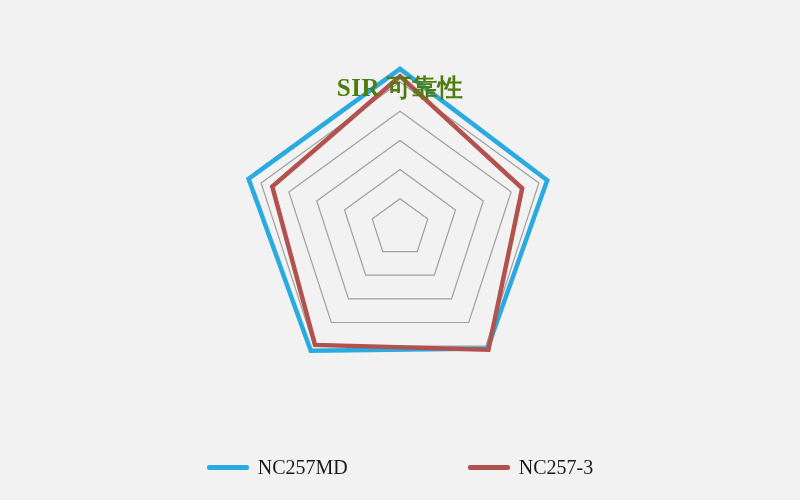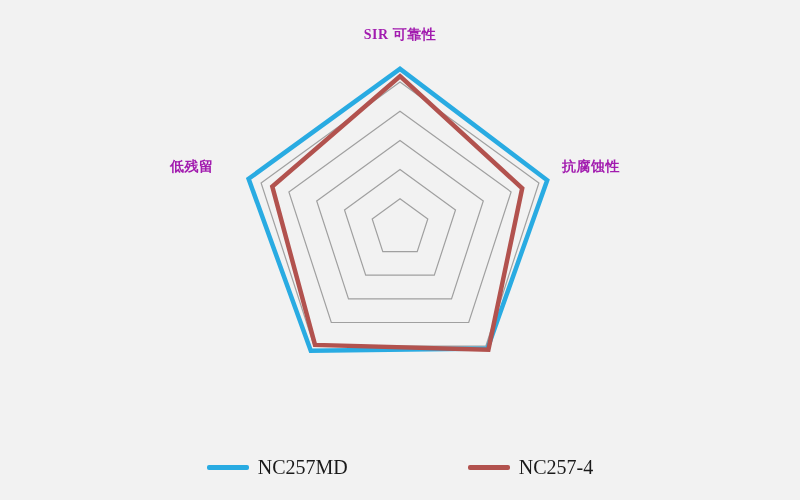--- a/index.html
+++ b/index.html
@@ -18,24 +18,25 @@
     overflow: hidden;
   }
   #radar-svg {
     position: absolute;
     top: 0;
     left: 0;
   }
   .axis-label {
     position: absolute;
     font-weight: bold;
-    font-size: 14px;
-    color: #a21caf;
+    font-size: 25px;
+    color: #4d7c0f;
     white-space: nowrap;
     letter-spacing: 0.5px;
+    margin-top: 45px;
   }
   .axis-label.top {
     left: 400px;
     top: 26px;
     transform: translateX(-50%);
   }
   .axis-label.right  { left: 562px; top: 158px; }
   .axis-label.left   { left: 170px; top: 158px; }
   .axis-label.bottom-right { left: 506px; top: 355px; }
   .axis-label.bottom-left  { left: 201px; top: 355px; }
@@ -75,27 +76,25 @@
       <polygon points="400.0,198.8 427.8,219.0 417.2,251.6 382.8,251.6 372.2,219.0" fill="none" stroke="#a0a0a0" stroke-width="1.2"></polygon>
       <polygon points="400.0,169.6 455.5,210.0 434.3,275.2 365.7,275.2 344.5,210.0" fill="none" stroke="#a0a0a0" stroke-width="1.2"></polygon>
       <polygon points="400.0,140.4 483.3,200.9 451.5,298.9 348.5,298.9 316.7,200.9" fill="none" stroke="#a0a0a0" stroke-width="1.2"></polygon>
       <polygon points="400.0,111.2 511.1,191.9 468.7,322.5 331.3,322.5 288.9,191.9" fill="none" stroke="#a0a0a0" stroke-width="1.2"></polygon>
       <polygon points="400.0,82.0 538.9,182.9 485.8,346.1 314.2,346.1 261.1,182.9" fill="none" stroke="#a0a0a0" stroke-width="1.2"></polygon>
       <polygon points="400.0,68.9 547.2,180.2 487.5,348.5 310.8,350.8 248.6,178.8" fill="none" stroke="#29abe2" stroke-width="4.5" stroke-linejoin="miter"></polygon>
       <polygon points="400.0,76.2 522.2,188.3 488.4,349.7 315.0,344.9 272.3,186.5" fill="none" stroke="#b2524e" stroke-width="4.5" stroke-linejoin="miter"></polygon>
     </svg>
 
   <div class="axis-label top">SIR 可靠性</div>
-  <div class="axis-label right">抗腐蚀性</div>
-  <div class="axis-label left">低残留</div>
 
   <div class="legend">
     <div class="legend-item">
       <span class="legend-swatch" style="background: rgb(41, 171, 226);"></span>
       <span class="legend-label">NC257MD</span>
     </div>
     <div class="legend-item">
       <span class="legend-swatch" style="background: rgb(178, 82, 78);"></span>
-      <span class="legend-label">NC257-4</span>
+      <span class="legend-label">NC257-3</span>
     </div>
   </div>
 
 </div>
 
 </body></html>

